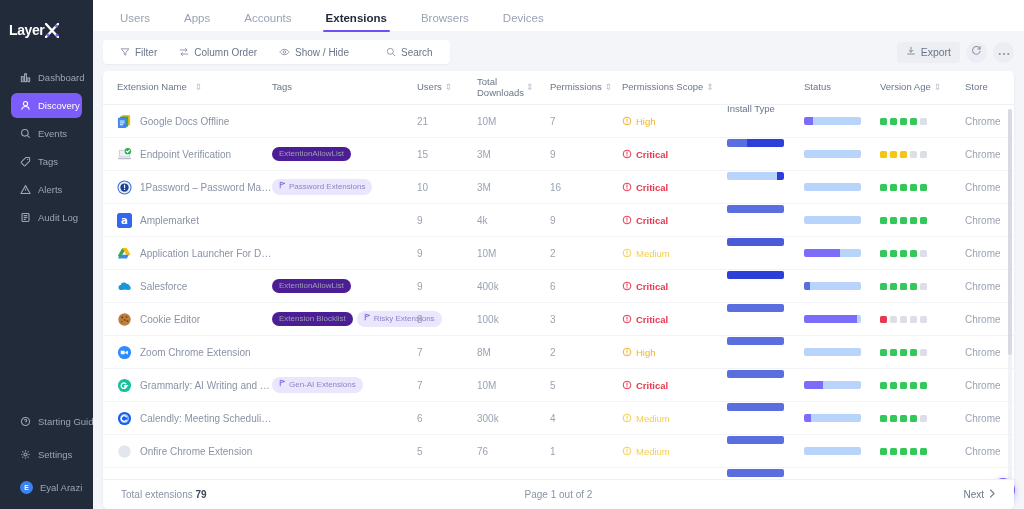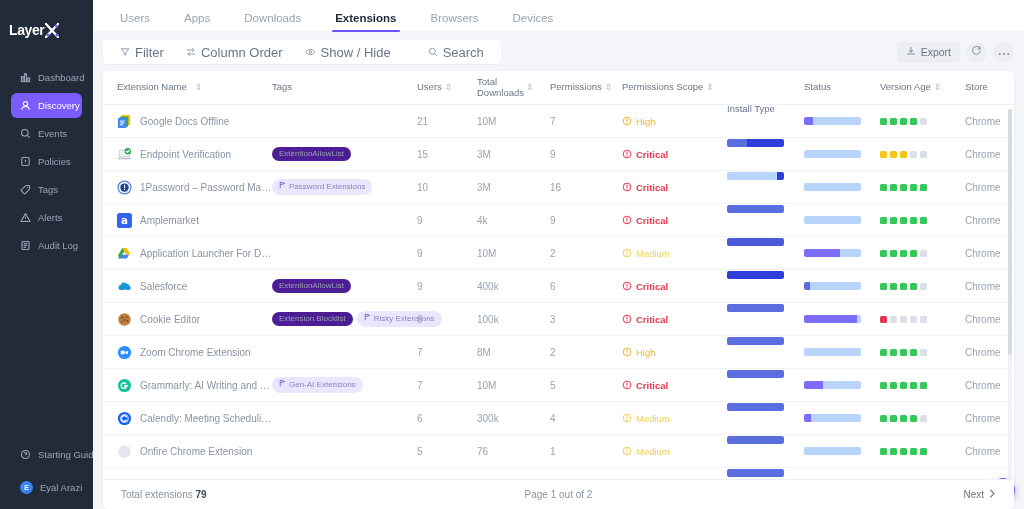--- a/index.html
+++ b/index.html
@@ -60,21 +60,21 @@
 
   .content { flex:1; padding:9px 10px 0 10px; display:flex; flex-direction:column; min-height:0; }
 
   .toolbar { display:flex; align-items:center; height:24px; margin-bottom:7px; }
   .toolbar-left {
     display:flex; align-items:center; background:#fff; border-radius:4px;
     height:24px; padding:0 6px; box-shadow:0 1px 2px rgba(30,40,70,.05);
   }
   .tb-btn {
     display:flex; align-items:center; gap:5px; padding:0 11px; height:24px;
-    font-size:13px; color:#6b7588; cursor:pointer; white-space:nowrap;
+    font-size:10px; color:#6b7588; cursor:pointer; white-space:nowrap;
   }
   .tb-btn svg { display:block; flex:0 0 auto; }
   .toolbar-right { margin-left:auto; display:flex; align-items:center; gap:6px; }
   .export-btn {
     display:flex; align-items:center; gap:5px; height:21px; padding:0 9px;
     background:#eceef3; border-radius:4px; font-size:10.5px; color:#6b7588; cursor:pointer;
   }
   .round-btn {
     width:21px; height:21px; border-radius:50%; background:#eceef3;
     display:flex; align-items:center; justify-content:center; cursor:pointer; color:#8b94a5;
@@ -204,29 +204,20 @@
           <svg width="11" height="11" viewBox="0 0 12 12" fill="none" stroke="currentColor" stroke-width="1.2">
             <circle cx="5.3" cy="5.3" r="3.6"></circle>
               <path d="M8.2 8.2 L10.6 10.6"></path>
           </svg>
         </span>
         <span>Events</span>
       </div>
       <div class="nav-item">
         <span class="ic">
           <svg width="11" height="11" viewBox="0 0 12 12" fill="none" stroke="currentColor" stroke-width="1.2">
-            <rect x="2" y="1.7" width="8" height="8.6" rx="1.2"></rect>
-              <path d="M6 4.2v2.4M6 8.1v.4"></path>
-          </svg>
-        </span>
-        <span>Policies</span>
-      </div>
-      <div class="nav-item">
-        <span class="ic">
-          <svg width="11" height="11" viewBox="0 0 12 12" fill="none" stroke="currentColor" stroke-width="1.2">
             <path d="M6.4 1.6H10a.5.5 0 0 1 .5.5v3.5L5.6 10.6a.8.8 0 0 1-1.1 0L1.5 7.6a.8.8 0 0 1 0-1.1z"></path>
             <circle cx="8.4" cy="3.7" r=".7" fill="currentColor" stroke="none"></circle>
           </svg>
         </span>
         <span>Tags</span>
       </div>
       <div class="nav-item">
         <span class="ic">
           <svg width="11" height="11" viewBox="0 0 12 12" fill="none" stroke="currentColor" stroke-width="1.2">
             <path d="M6 1.8 11 10.3H1z" stroke-linejoin="round"></path>
@@ -252,32 +243,41 @@
       <div class="nav-item">
         <span class="ic">
           <svg width="11" height="11" viewBox="0 0 12 12" fill="none" stroke="currentColor" stroke-width="1.2">
             <circle cx="6" cy="6" r="4.4"></circle>
               <path d="M4.9 4.8a1.2 1.2 0 1 1 1.4 1.4v.6M6.1 8.4v.3"></path>
           </svg>
         </span>
         <span>Starting Guide</span>
       </div>
       <div class="nav-item">
+        <span class="ic">
+          <svg width="11" height="11" viewBox="0 0 12 12" fill="none" stroke="currentColor" stroke-width="1.2">
+            <circle cx="6" cy="6" r="1.7"></circle>
+            <path d="M6 1.4v1.2M6 9.4v1.2M1.4 6h1.2M9.4 6h1.2M2.7 2.7l.9.9M8.4 8.4l.9.9M9.3 2.7l-.9.9M3.6 8.4l-.9.9"></path>
+          </svg>
+        </span>
+        <span>Settings</span>
+      </div>
+      <div class="nav-item">
         <span class="avatar">E</span>
         <span>Eyal Arazi</span>
       </div>
     </div>
   </aside>
 
   <div class="main">
 
     <div class="tabs">
       <div class="tab">Users</div>
       <div class="tab">Apps</div>
-      <div class="tab">Downloads</div>
+      <div class="tab">Accounts</div>
       <div class="tab active">Extensions</div>
       <div class="tab">Browsers</div>
       <div class="tab">Devices</div>
     </div>
 
     <div class="content">
 
       <div class="toolbar">
         <div class="toolbar-left">
           <div class="tb-btn">

